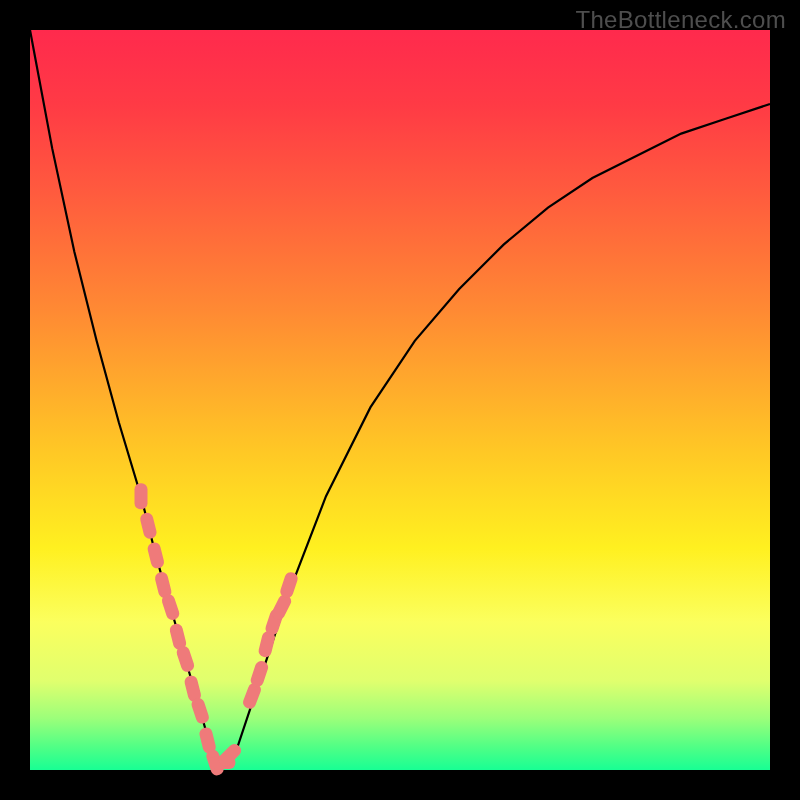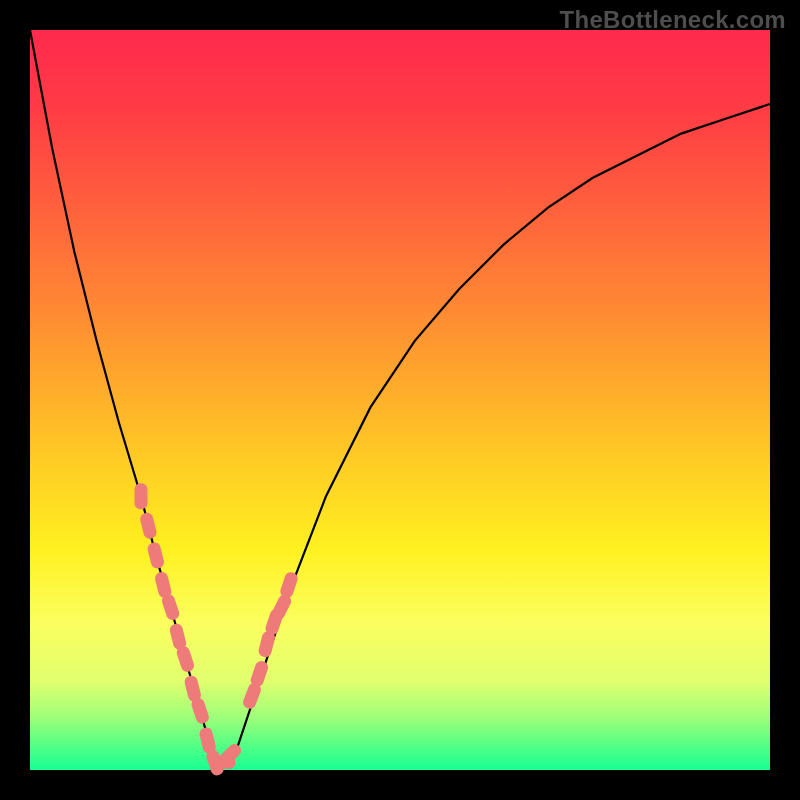--- a/index.html
+++ b/index.html
@@ -36,21 +36,21 @@
       #4eff86 97%,
       #18ff94 100%
     );
   }
   .watermark {
     position: absolute;
     top: 6px;
     right: 14px;
     color: #4e4e4e;
     font-size: 24px;
-    font-weight: 700;
+    font-weight: 400;
     letter-spacing: 0.3px;
     user-select: none;
   }
   svg.curves {
     position: absolute;
     left: 0; top: 0;
     width: 740px;
     height: 740px;
     overflow: visible;
   }

